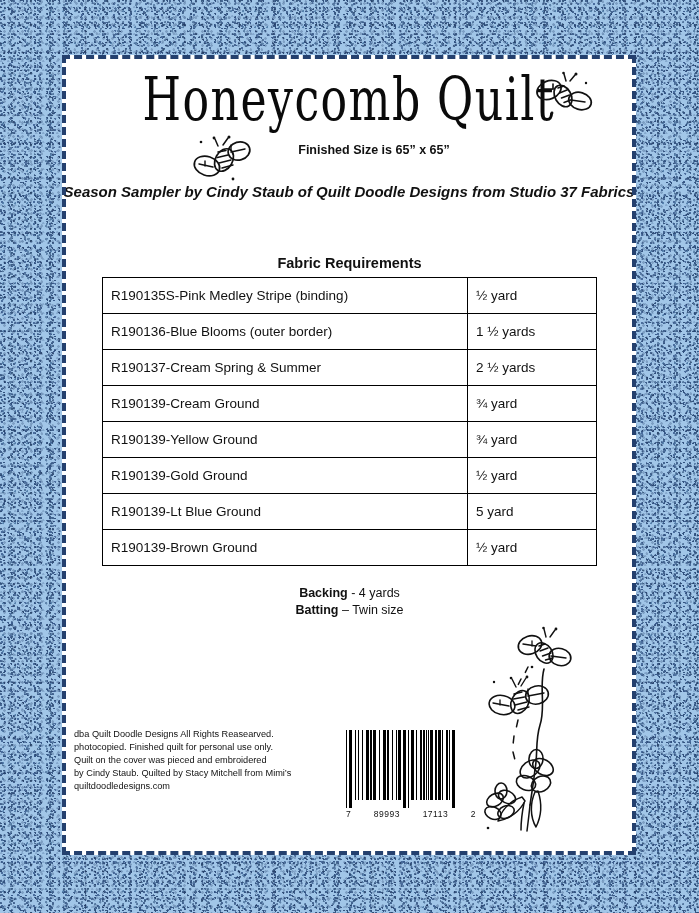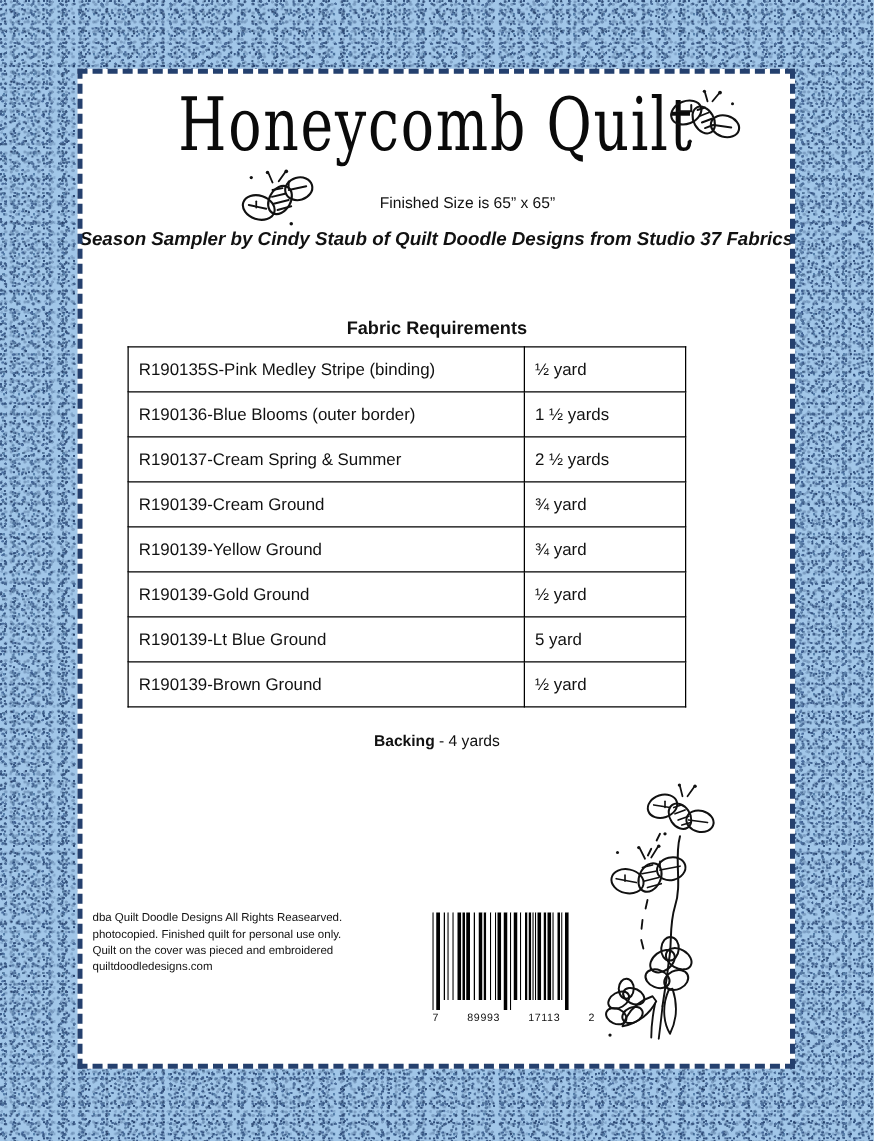--- a/index.html
+++ b/index.html
@@ -105,25 +105,25 @@
     top: 16px;
   }
   #sub-bee {
     position: absolute;
     left: 125px;
     top: 78px;
   }
   #finished-size {
     position: absolute;
     left: 0;
-    top: 100px;
+    top: 88px;
     width: 574px;
     text-align: center;
     font-size: 12.5px;
-    font-weight: normal;
+    font-weight: bold;
     color: #111;
     padding-left: 50px;
     box-sizing: border-box;
   }
   #season-line {
     position: absolute;
     left: 0;
     top: 128px;
     width: 574px;
     text-align: center;
@@ -141,21 +141,21 @@
     width: 495px;
     text-align: center;
     font-size: 14.5px;
     font-weight: bold;
     color: #111;
   }
   #fabric-table {
     position: absolute;
     left: 40px;
     top: 222px;
-    width: 447px;
+    width: 495px;
     border-collapse: collapse;
     table-layout: fixed;
   }
   #fabric-table td {
     border: 1px solid #000;
     height: 35px;
     padding: 0 0 0 8px;
     font-size: 13.5px;
     color: #111;
     vertical-align: middle;
@@ -309,20 +309,23 @@
         <td>R190139-Brown Ground</td>
         <td class="amount-cell">½ yard</td>
       </tr>
     </tbody>
   </table>
 
   <div id="backing-block">
     <div>
       <b>Backing</b><span> - 4 yards</span>
     </div>
+    <div>
+      <b>Batting</b><span> – Twin size</span>
+    </div>
   </div>
 
   <span id="corner-art">
     <svg width="130" height="215" viewBox="0 0 130 215" fill="none" stroke="#111" stroke-width="1.6" stroke-linecap="round" stroke-linejoin="round">
 
       <g>
         <ellipse cx="50" cy="20" rx="12" ry="9" transform="rotate(-18 50 20)"></ellipse>
         <path d="M43 19 L56 21" stroke-width="1.4"></path>
         <path d="M52 16 L52 21" stroke-width="1.3"></path>
         <ellipse cx="64" cy="28" rx="8" ry="11" transform="rotate(-34 64 28)"></ellipse>
@@ -377,20 +380,21 @@
       <path d="M44 178 C42 188, 41 196, 41 205" stroke-width="1.5"></path>
       <path d="M50 180 C49 190, 48 198, 47 206" stroke-width="1.5"></path>
       <circle cx="8" cy="203" r="1.3" fill="#111" stroke="none"></circle>
     </svg>
   </span>
 
   <div id="copyright-block">
     <div class="c-line">dba Quilt Doodle Designs All Rights Reasearved.</div>
     <div class="c-line">photocopied. Finished quilt for personal use only.</div>
     <div class="c-line">Quilt on the cover was pieced and embroidered</div>
+    <div class="c-line">by Cindy Staub. Quilted by Stacy Mitchell from Mimi’s</div>
     <div class="c-line">quiltdoodledesigns.com</div>
   </div>
 
   <div id="barcode-wrap">
     <div id="barcode-bars">
         <div class="bar" style="width:1px;height:100%;align-self:flex-start;"></div>
         <div class="sp" style="width:2px;height:100%;align-self:flex-start;"></div>
         <div class="bar" style="width:3px;height:100%;align-self:flex-start;"></div>
         <div class="sp" style="width:3px;height:90%;align-self:flex-start;"></div>
         <div class="bar" style="width:1px;height:90%;align-self:flex-start;"></div>

